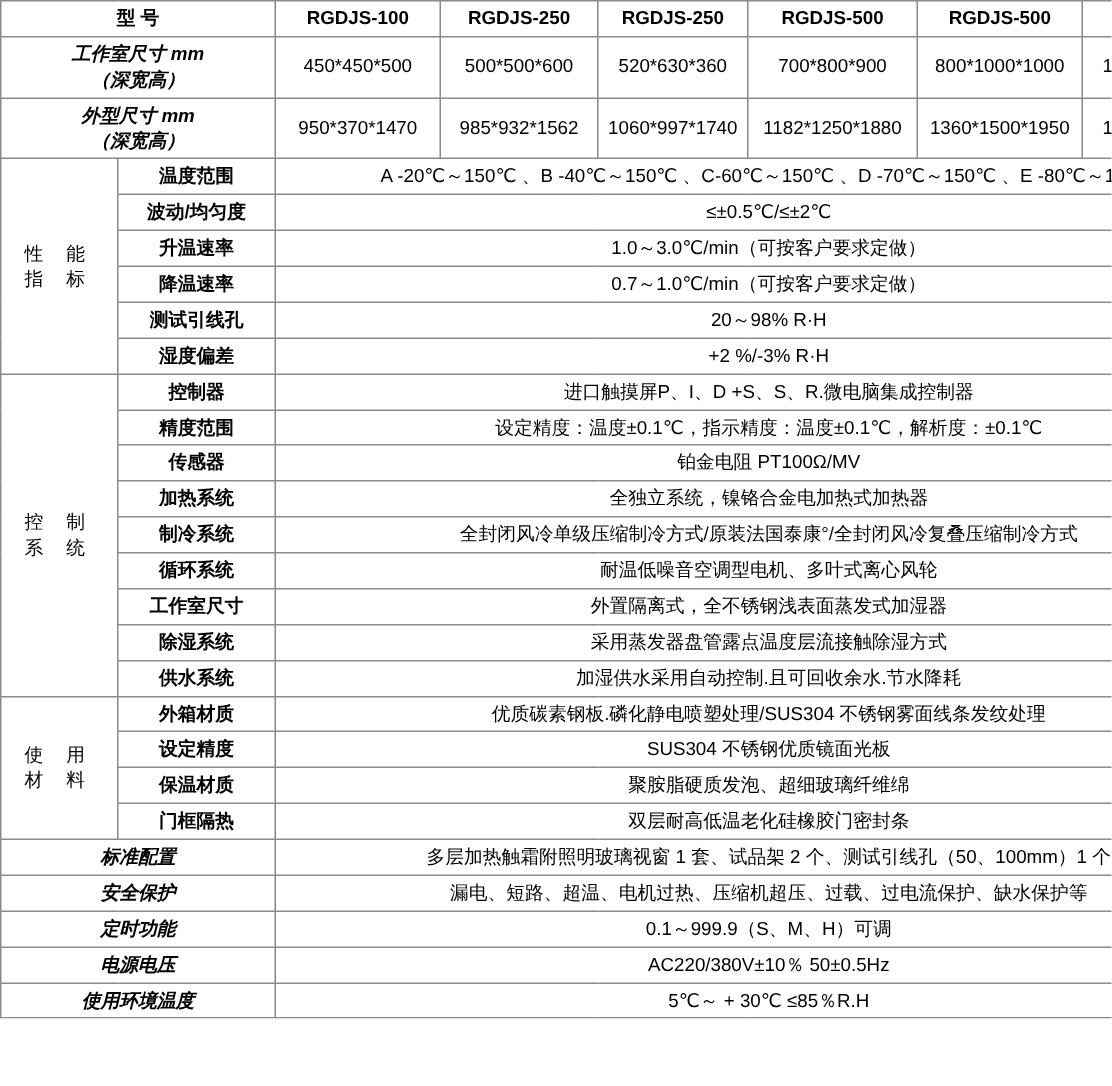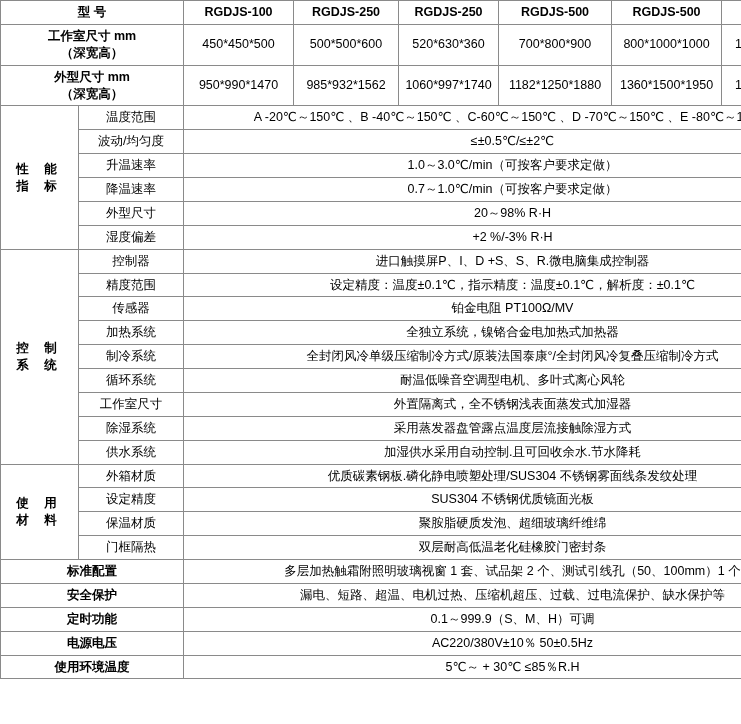--- a/index.html
+++ b/index.html
@@ -25,29 +25,31 @@
     vertical-align: middle;
     word-break: break-all;
   }
   td.hdr {
     font-weight: bold;
     font-size: 13.5px;
   }
   td.rowhdr {
     font-weight: bold;
     font-size: 13px;
+    font-style: italic;
   }
   td.catlabel {
-    font-weight: bold;
+    font-weight: normal;
     font-size: 14px;
     letter-spacing: 6px;
     line-height: 1.9;
   }
   td.sublabel {
     font-size: 12.5px;
+    font-weight: bold;
   }
   td.value {
     font-size: 12.5px;
   }
   .col-a { width: 78px; }
   .col-b { width: 105px; }
   .col-c { width: 110px; }
   .col-d { width: 105px; }
   .col-e { width: 100px; }
   .col-f { width: 113px; }
@@ -91,21 +93,21 @@
       <td class="value">700*800*900</td>
       <td class="value">800*1000*1000</td>
       <td class="value">1000*1000*1000</td>
     </tr>
 
     <tr>
       <td class="rowhdr" colspan="2">
         <div>外型尺寸 mm</div>
         <div>（深宽高）</div>
       </td>
-      <td class="value">950*990*1470</td>
+      <td class="value">950*370*1470</td>
       <td class="value">985*932*1562</td>
       <td class="value">1060*997*1740</td>
       <td class="value">1182*1250*1880</td>
       <td class="value">1360*1500*1950</td>
       <td class="value">1465*1520*2020</td>
     </tr>
 
     <tr>
       <td class="catlabel" rowspan="6">性 能 指 标</td>
       <td class="sublabel">温度范围</td>
@@ -117,21 +119,21 @@
     </tr>
     <tr>
       <td class="sublabel">升温速率</td>
       <td class="value" colspan="6">1.0～3.0℃/min（可按客户要求定做）</td>
     </tr>
     <tr>
       <td class="sublabel">降温速率</td>
       <td class="value" colspan="6">0.7～1.0℃/min（可按客户要求定做）</td>
     </tr>
     <tr>
-      <td class="sublabel">外型尺寸</td>
+      <td class="sublabel">测试引线孔</td>
       <td class="value" colspan="6">20～98% R·H</td>
     </tr>
     <tr>
       <td class="sublabel">湿度偏差</td>
       <td class="value" colspan="6">+2 %/-3% R·H</td>
     </tr>
 
     <tr>
       <td class="catlabel" rowspan="9">控 制 系 统</td>
       <td class="sublabel">控制器</td>

